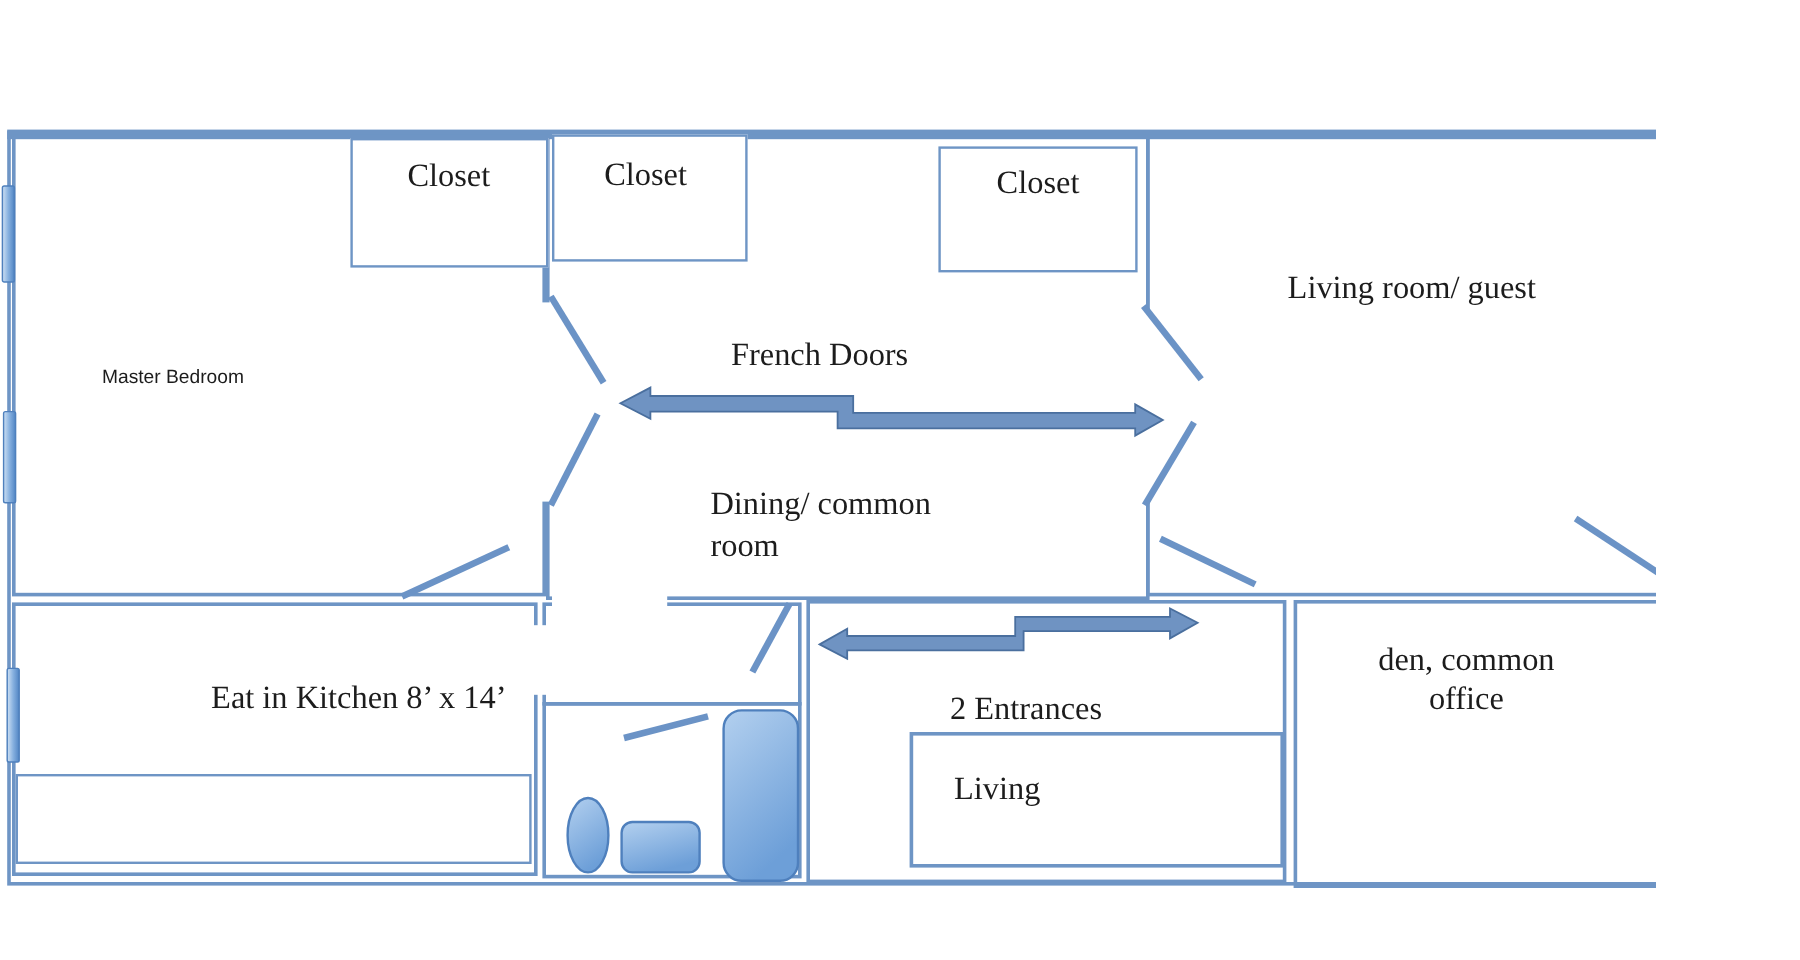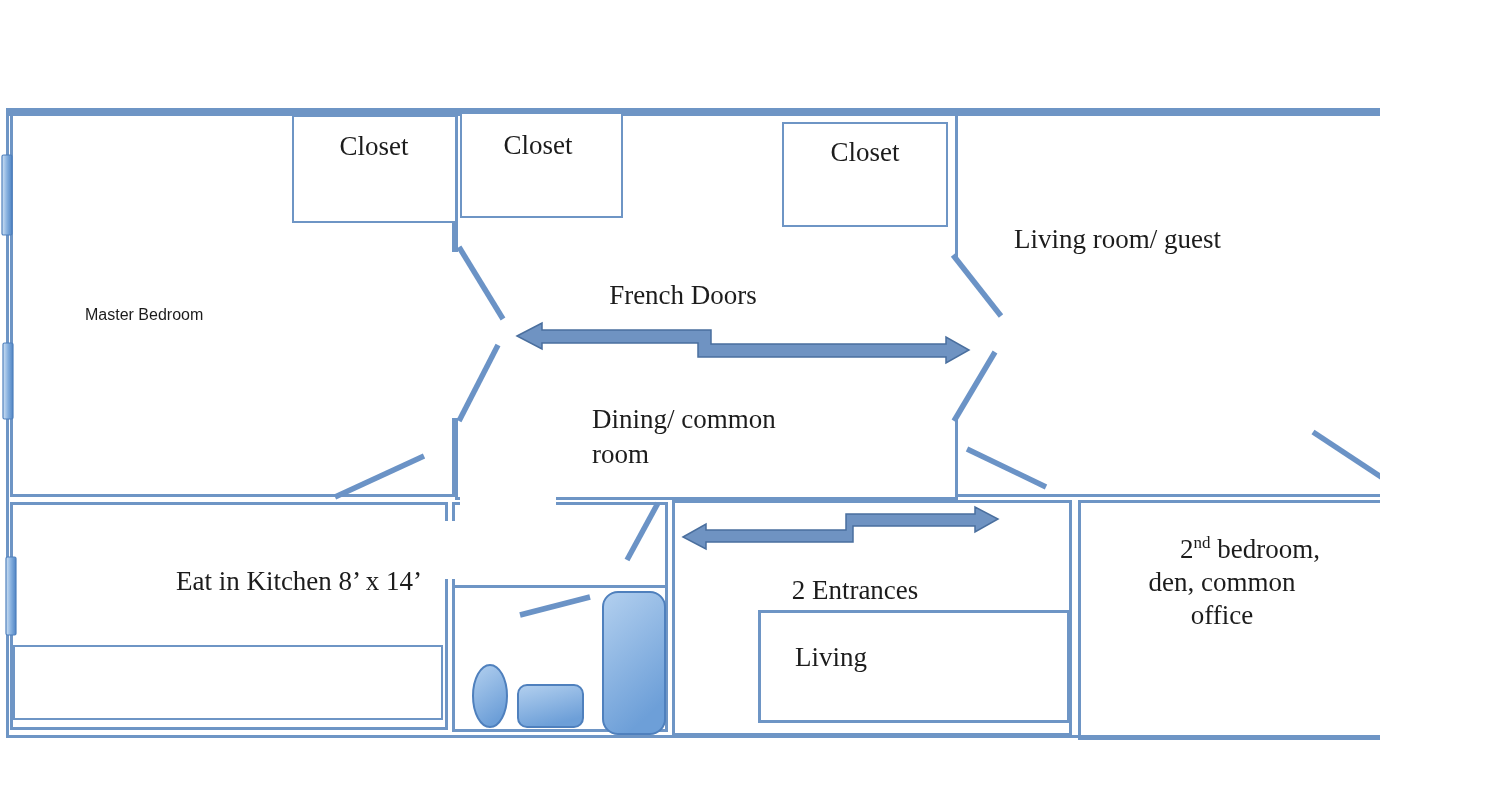--- a/index.html
+++ b/index.html
@@ -98,29 +98,28 @@
 
   <div class="lbl sans" style="left:85px;top:305px;">Master Bedroom</div>
 
   <div class="lbl center" style="left:683px;top:279px;">French Doors</div>
 
   <div class="lbl multiline" style="left:592px;top:402px;">
     <div>Dining/ common</div>
     <div>room</div>
   </div>
 
-  <div class="lbl multiline" style="left:1014px;top:222px;">
+  <div class="lbl multiline" style="left:1073px;top:222px;">
     <div>Living room/ guest</div>
   </div>
 
   <div class="lbl center" style="left:299px;top:565px;">Eat in Kitchen 8’ x 14’</div>
 
   <div class="lbl center" style="left:855px;top:574px;">2 Entrances</div>
 
   <div class="lbl" style="left:795px;top:641px;">Living</div>
 
   <div class="lbl" id="bedroom2-label" style="left:1102px;top:533px;">
-    <div id="bedroom2-line1"><span>2</span><sup>nd</sup><span> bedroom,</span></div>
     <div>den, common</div>
     <div>office</div>
   </div>
 
 </div>
 
 </body></html>

